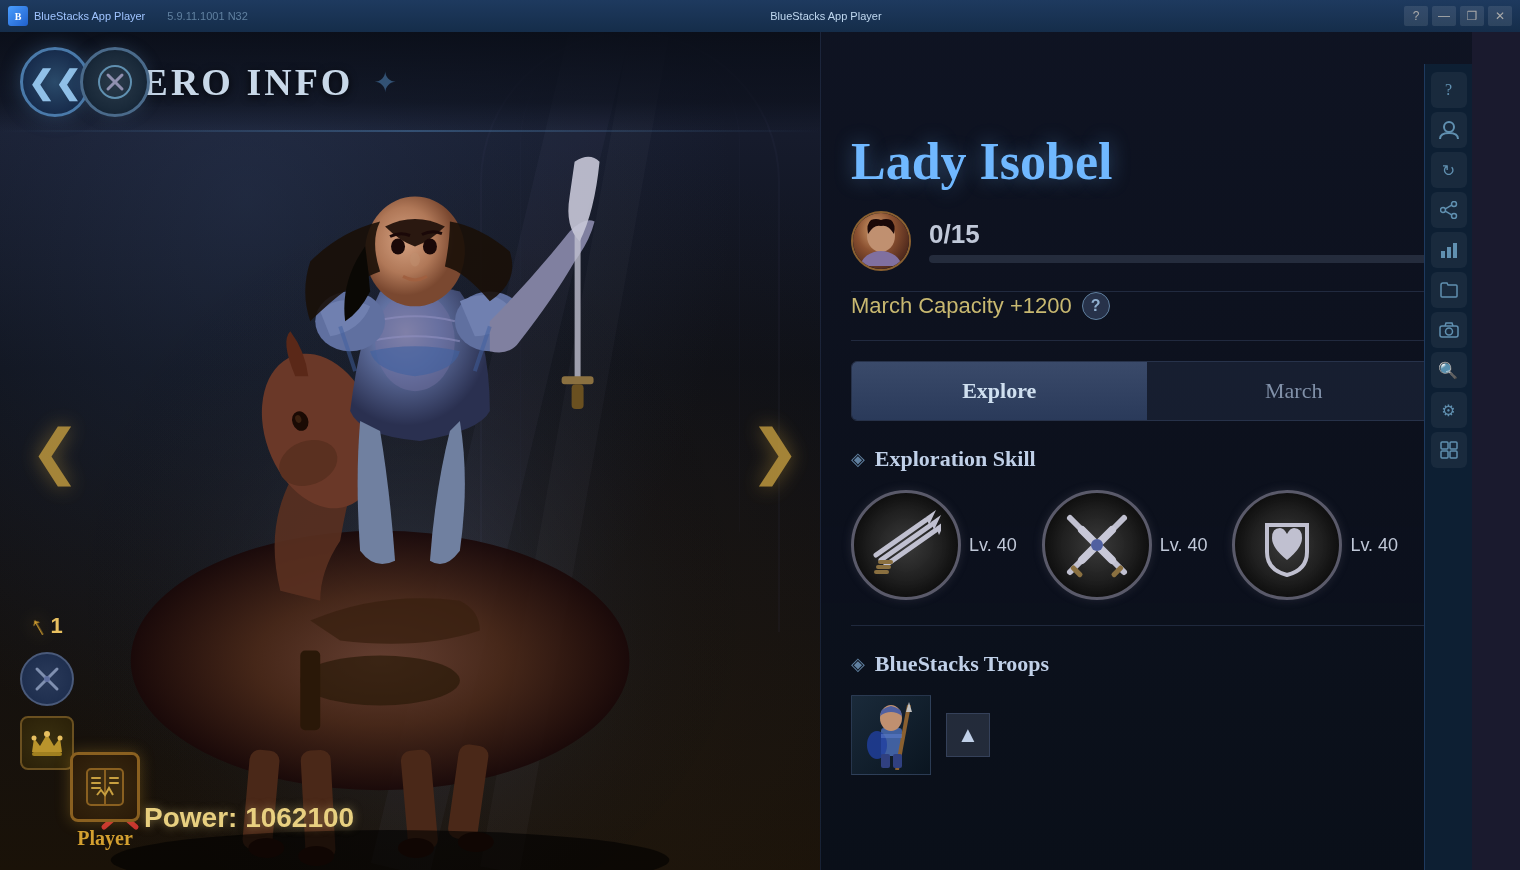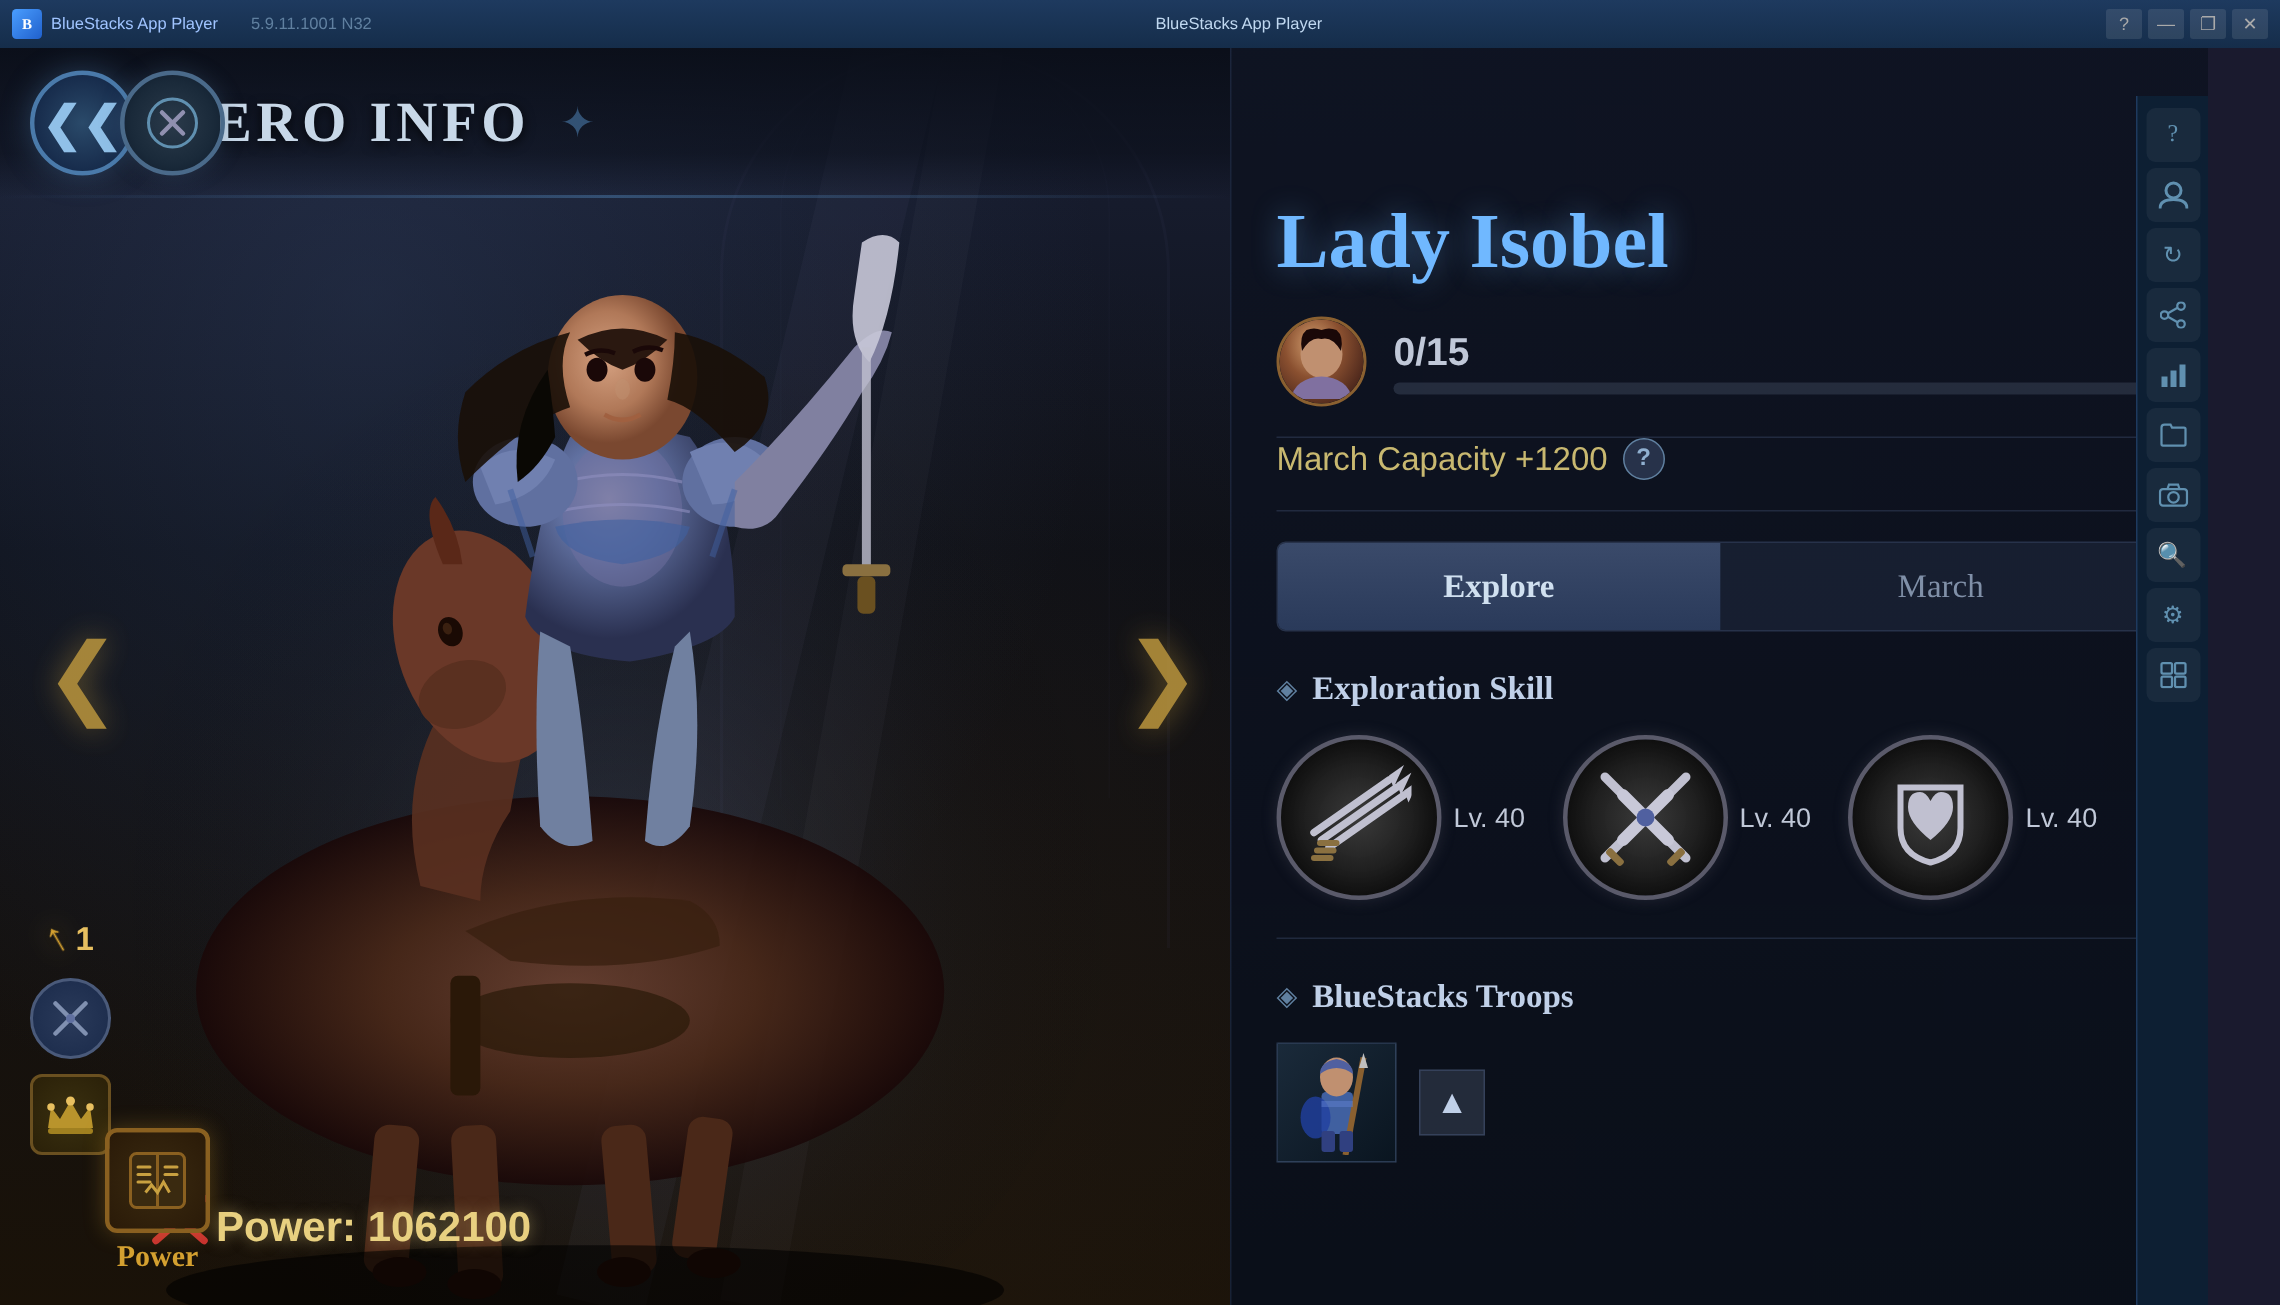--- a/index.html
+++ b/index.html
@@ -798,21 +798,21 @@
           <rect x="4" y="4" width="36" height="36" rx="4" fill="#3a2a10" stroke="#8a6020" stroke-width="2"></rect>
           <line x1="22" y1="4" x2="22" y2="40" stroke="#8a6020" stroke-width="2"></line>
           <rect x="8" y="12" width="10" height="2" rx="1" fill="#c8a040"></rect>
           <rect x="8" y="17" width="10" height="2" rx="1" fill="#c8a040"></rect>
           <rect x="8" y="22" width="10" height="2" rx="1" fill="#c8a040"></rect>
           <rect x="26" y="12" width="10" height="2" rx="1" fill="#c8a040"></rect>
           <rect x="26" y="17" width="10" height="2" rx="1" fill="#c8a040"></rect>
           <path d="M 14 30 L 18 25 L 22 30 L 26 23 L 30 30" stroke="#c8a040" stroke-width="2" fill="none"></path>
         </svg>
       </div>
-      <span class="story-label">Power</span>
+      <span class="story-label">Player</span>
     </div>
   </div>
 
   <div class="right-panel">
 
     <h1 class="hero-name">Lady Isobel</h1>
 
     <div class="hero-progress-row">
       <div class="hero-avatar">
         <div class="hero-avatar-inner">

